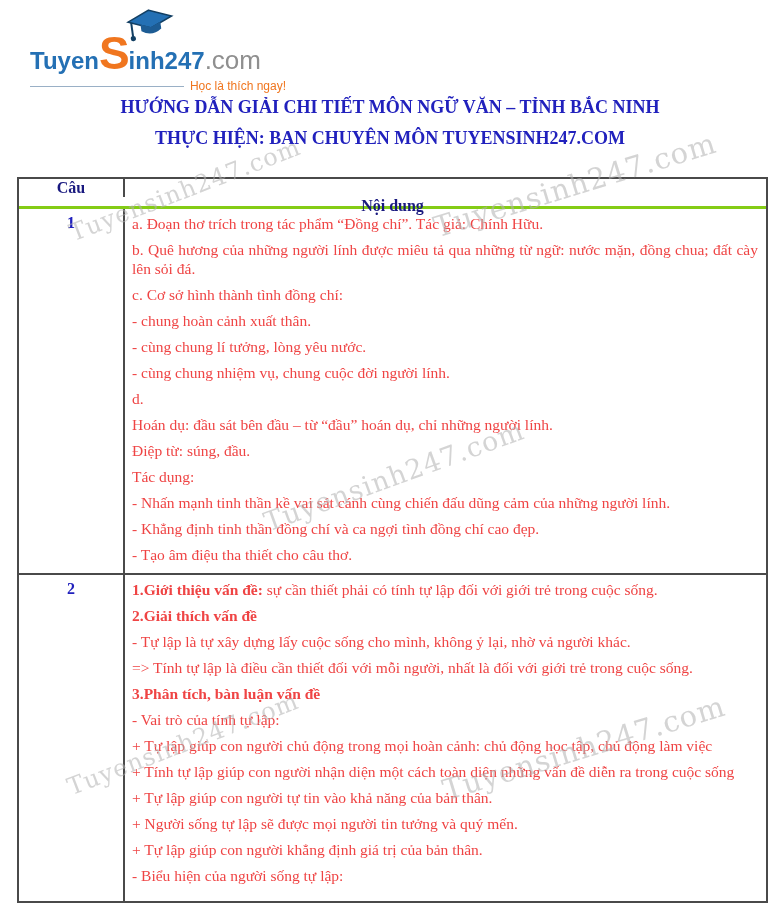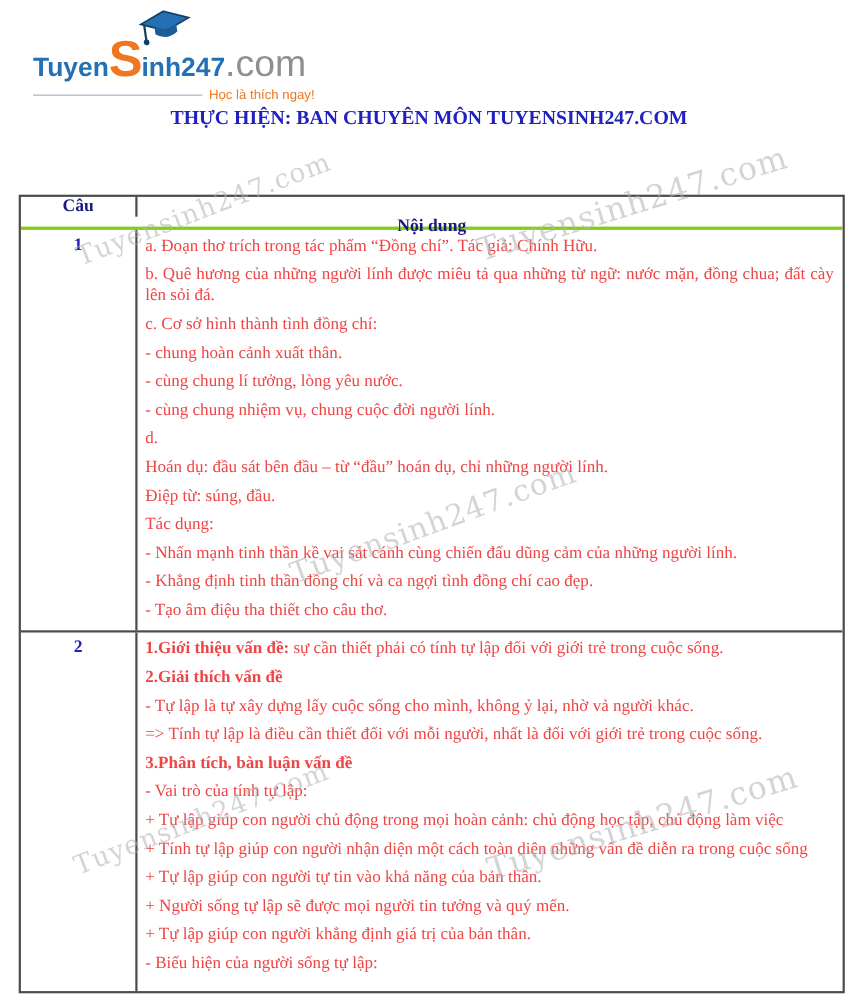--- a/index.html
+++ b/index.html
@@ -6,21 +6,21 @@
   body{
     width:780px;height:910px;overflow:hidden;background:#ffffff;position:relative;
     font-family:"Liberation Serif", serif;
   }
   
   .logo{position:absolute;left:30px;top:8px;}
   .logo-row{position:relative;margin-top:22px;line-height:1;white-space:nowrap;
     font-family:"Liberation Sans", sans-serif;font-weight:bold;}
   .lg-blue{color:#2470b4;font-size:24px;}
   .lg-orange{color:#f0761f;font-size:46px;letter-spacing:-1px;}
-  .lg-gray{color:#8f8f8f;font-size:34px;font-weight:400;}
+  .lg-gray{color:#8f8f8f;font-size:26px;font-weight:400;}
   .cap{position:absolute;left:96px;top:-22px;transform:rotate(-8deg);}
   .logo-tag{display:flex;align-items:center;width:256px;margin-top:3px;}
   .tag-line{flex:1;border-top:1.5px solid #9ab0c6;margin-right:6px;}
   .tag-text{color:#f0761f;font-size:12px;font-family:"Liberation Sans", sans-serif;}
   
   .titles{position:absolute;top:97px;left:0;width:100%;text-align:center;
     color:#2121bd;font-weight:bold;}
   .title1{font-size:18px;margin-bottom:10px;}
   .title2{font-size:18px;}
   
@@ -65,20 +65,21 @@
       </span>
       <span class="lg-blue">Tuyen</span><span class="lg-orange">S</span><span class="lg-blue">inh247</span><span class="lg-gray">.com</span>
     </div>
     <div class="logo-tag">
       <span class="tag-line"></span>
       <span class="tag-text">Học là thích ngay!</span>
     </div>
   </header>
 
   <div class="titles">
+    <div class="title1">HƯỚNG DẪN GIẢI CHI TIẾT MÔN NGỮ VĂN – TỈNH BẮC NINH</div>
     <div class="title2">THỰC HIỆN: BAN CHUYÊN MÔN TUYENSINH247.COM</div>
   </div>
 
   <div class="answer-table">
     <div class="thead">
       <div class="th col-cau">Câu</div>
       <div class="th col-noidung">Nội dung</div>
     </div>
 
     <div class="trow row1">

